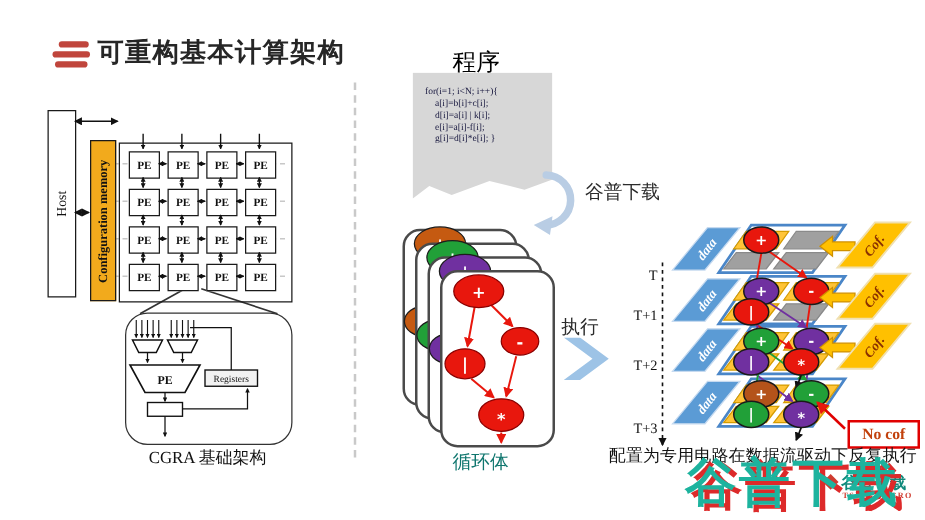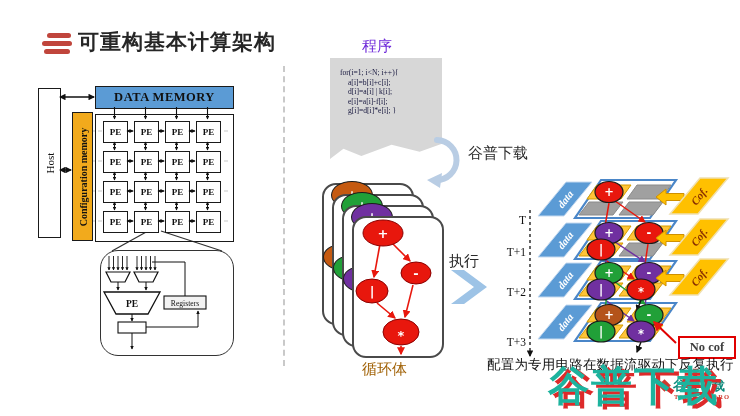--- a/index.html
+++ b/index.html
@@ -30,40 +30,40 @@
   .hostbox .vtext{font-size:11px;}
   .cmbox .vtext{font-size:10px;font-weight:bold;}
   .pe{position:absolute;width:23px;height:20px;border:1.4px solid #1a1a1a;background:#fff;z-index:3;
       display:flex;align-items:center;justify-content:center;
       font-family:"Liberation Serif",serif;font-size:9px;font-weight:bold;color:#111;}
   .callout{left:100px;top:250px;width:132px;height:104px;border:1.6px solid #333;border-radius:18px;z-index:2;}
   .cgra-caption{left:92px;top:357px;width:148px;text-align:center;font-size:13.5px;color:#111;
                 font-family:"Liberation Serif",serif;}
 
   
-  .prog-label{left:362px;top:37px;font-size:15px;color:#6d28d9;}
+  .prog-label{left:362px;top:37px;font-size:19px;color:#000000;}
   .code-card{left:330px;top:58px;width:112px;height:102px;background:#d7d7d7;z-index:5;
              clip-path:polygon(0 0,100% 0,100% 84%,80% 92%,55% 85%,28% 96%,12% 89%,0 99%);
              padding-top:10px;box-sizing:border-box;}
   .code-line{font-family:"Liberation Serif",serif;font-weight:normal;font-size:7.6px;line-height:9.6px;
              color:#14143c;padding-left:10px;white-space:nowrap;}
   .code-line.ind{padding-left:18px;}
   .dfg-label{left:468px;top:144px;font-size:15px;color:#2b2b2b;}
   .exec-label{left:449px;top:252px;font-size:15px;color:#2b2b2b;}
-  .loop-label{left:362px;top:360px;font-size:15px;color:#a16207;}
+  .loop-label{left:362px;top:360px;font-size:15px;color:#0f766e;}
 
   .card{position:absolute;width:88px;height:138px;background:#fff;border:2px solid #4a4a4a;border-radius:14px;}
   .peek{position:absolute;border:1.5px solid #1d1d1d;border-radius:50%;
         display:flex;align-items:center;justify-content:center;
         color:#fff;font-weight:bold;font-size:12px;font-family:"DejaVu Sans",sans-serif;}
 
   
   .nocof{left:678px;top:336px;width:54px;height:19px;border:2px solid #e00000;background:#fff;z-index:6;
          display:flex;align-items:center;justify-content:center;
-         font-family:"Liberation Serif",serif;font-weight:bold;font-size:12.5px;color:#404040;}
+         font-family:"Liberation Serif",serif;font-weight:bold;font-size:12.5px;color:#c2410c;}
   .bottom-caption{left:487px;top:356px;width:256px;font-size:13.5px;color:#141414;letter-spacing:.2px;z-index:6;}
 
   
   .watermark{left:548px;top:364px;font-size:41px;font-weight:700;color:#1db39e;letter-spacing:2px;z-index:50;
              text-shadow:5px 3px 0 #dd2a2a;line-height:44px;}
   .logo{left:660px;top:377px;z-index:40;}
   .logo .mark{position:absolute;left:0;top:4px;width:9px;height:9px;background:#cf3b2f;transform:rotate(45deg);}
   .logo .name{position:absolute;left:13px;top:0;font-size:13px;font-weight:bold;color:#10897b;white-space:nowrap;}
   .logo .sub{position:absolute;left:14px;top:16px;font-size:6.5px;font-weight:bold;color:#cf3b2f;
              letter-spacing:1px;white-space:nowrap;font-family:"Liberation Serif",serif;}
@@ -91,23 +91,20 @@
       <i></i>
       <i></i>
     </div>
   <div class="abs page-title">可重构基本计算架构</div>
 
   <div class="abs v-divider"></div>
 
   <div class="abs hostbox" style="z-index:2">
     <span class="vtext">Host</span>
   </div>
-  <div class="abs dmbox" style="z-index:2">
-    <span>DATA MEMORY</span>
-  </div>
   <div class="abs cmbox" style="z-index:2">
     <span class="vtext">Configuration memory</span>
   </div>
   <div class="abs gridframe" style="z-index:2"></div>
 
   <div class="pe" style="left:103px;top:121px">
       <span>PE</span>
     </div>
   <div class="pe" style="left:134px;top:121px">
       <span>PE</span>
@@ -149,20 +146,21 @@
       <span>PE</span>
     </div>
   <div class="pe" style="left:165px;top:211px">
       <span>PE</span>
     </div>
   <div class="pe" style="left:196px;top:211px">
       <span>PE</span>
     </div>
 
   <div class="abs callout"></div>
+  <div class="abs cgra-caption">CGRA 基础架构</div>
 
   <svg width="300" height="380" viewBox="0 0 300 380" style="z-index:4">
     <defs>
       <marker id="mA" viewBox="0 0 10 10" refX="8.5" refY="5" markerWidth="5" markerHeight="5" orient="auto-start-reverse">
         <path d="M0,0 L10,5 L0,10 z" fill="#111"></path>
       </marker>
       <marker id="mS" viewBox="0 0 10 10" refX="8.5" refY="5" markerWidth="3.6" markerHeight="3.6" orient="auto-start-reverse">
         <path d="M0,0 L10,5 L0,10 z" fill="#111"></path>
       </marker>
     </defs>

